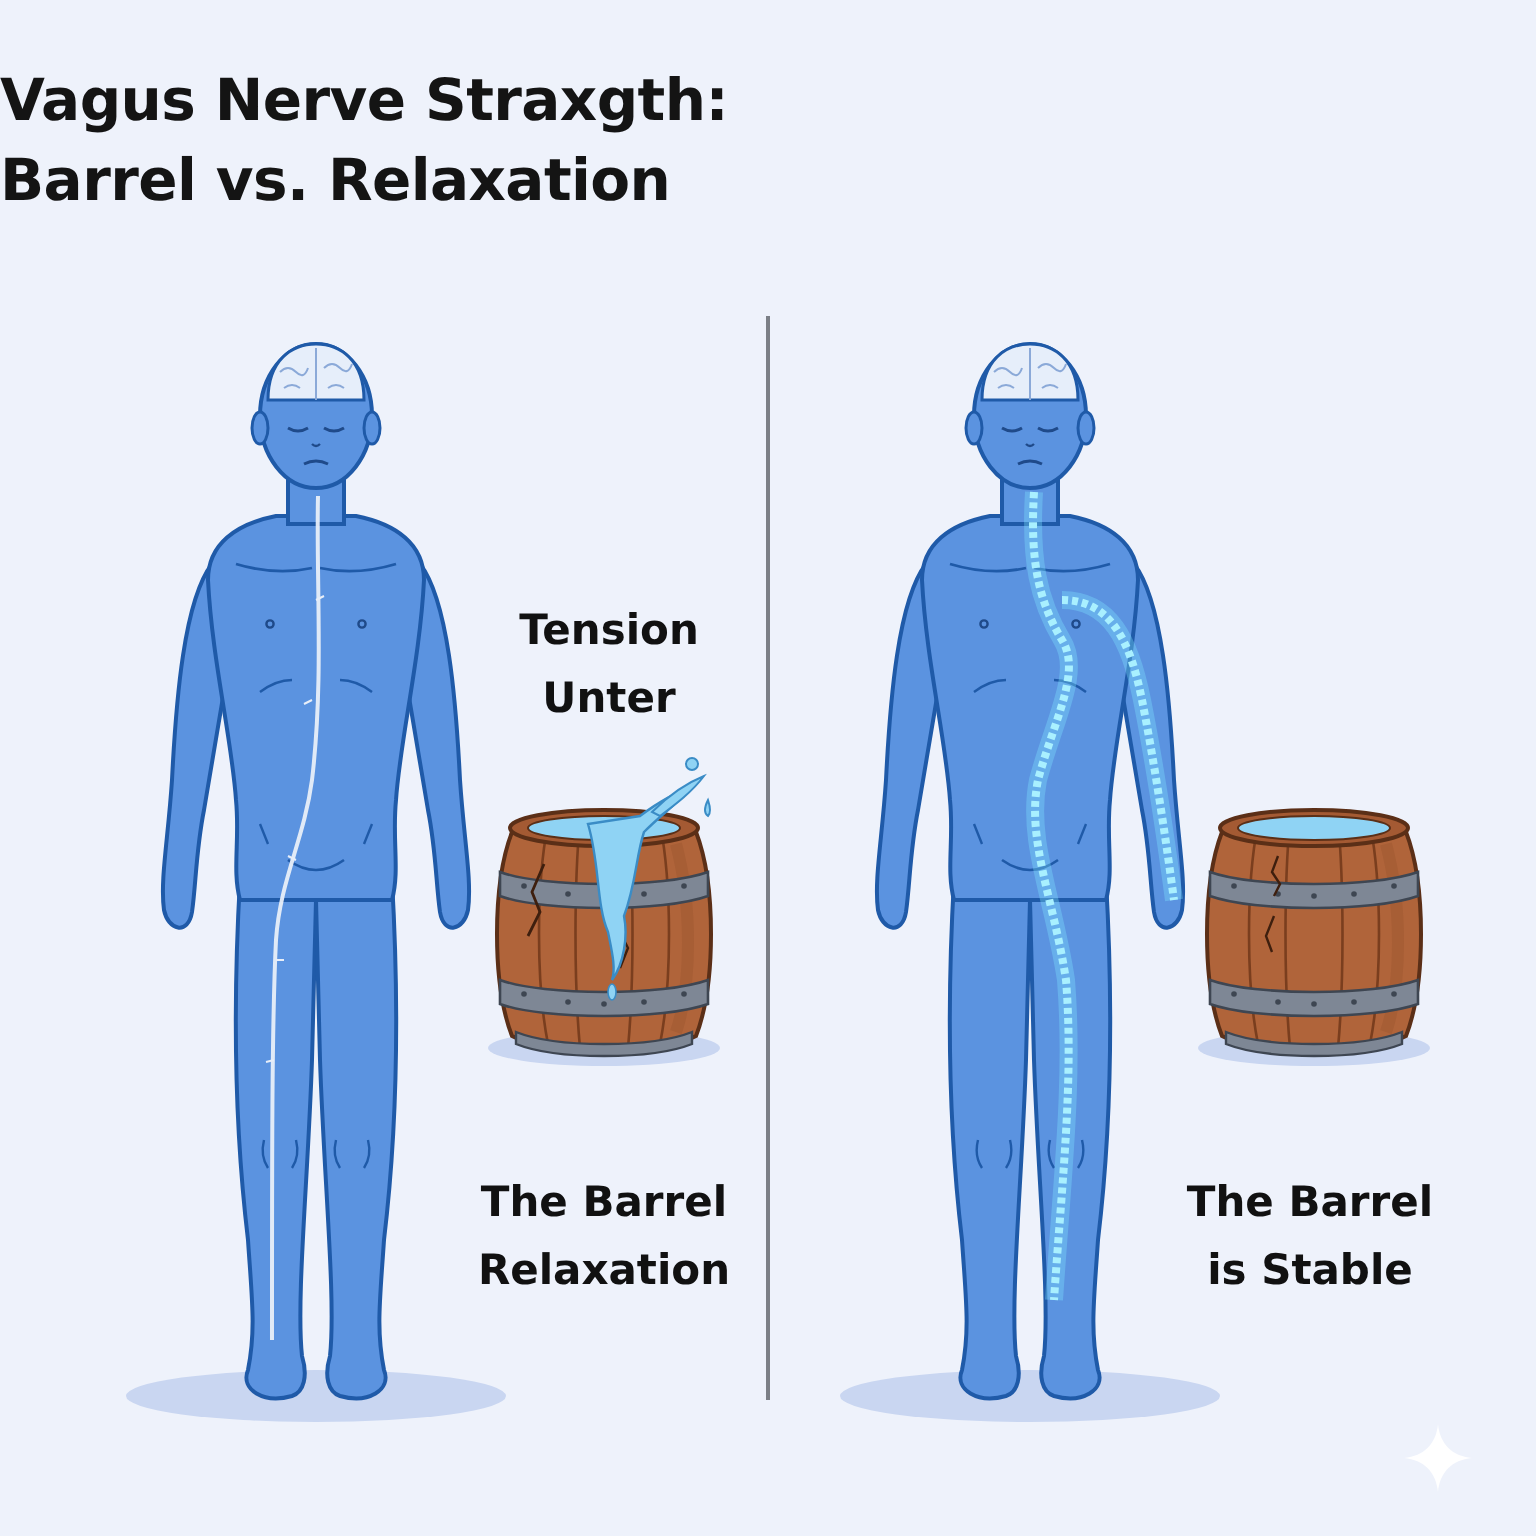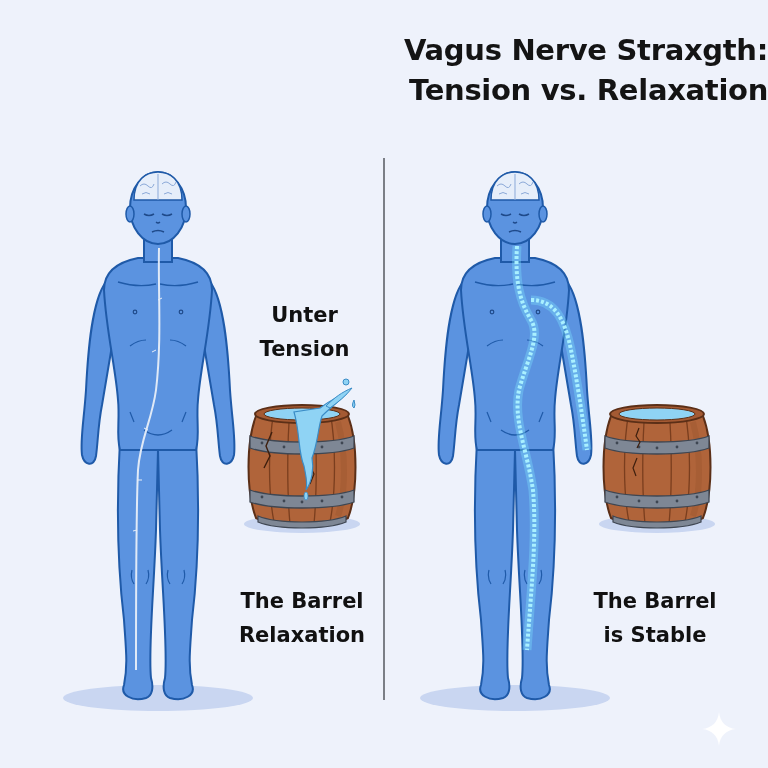--- a/index.html
+++ b/index.html
@@ -4,42 +4,42 @@
 <style>
   html, body { margin:0; padding:0; }
   body {
     width:768px; height:768px; overflow:hidden;
     background:#EEF2FB;
     font-family:"DejaVu Sans", "Liberation Sans", sans-serif;
     position:relative;
   }
   .title {
     position:absolute; left:0; top:30px; width:768px;
-    text-align:right; font-weight:bold; color:#141414;
+    text-align:left; font-weight:bold; color:#141414;
     font-size:29px; line-height:40px; letter-spacing:-0.3px;
   }
   .title div { display:block; }
   .divider {
     position:absolute; left:383px; top:158px; width:1.5px; height:542px;
     background:#7B7F86;
   }
   .label {
     position:absolute; text-align:center; font-weight:bold; color:#111;
     font-size:21px; line-height:34px;
   }
   .label div { display:block; }
   svg { position:absolute; overflow:visible; }
   .sparkle { position:absolute; left:702px; top:712px; }
 </style>
 </head>
 <body>
 
 <div class="title">
   <div>Vagus Nerve Straxgth:</div>
-  <div>Tension vs. Relaxation</div>
+  <div>Barrel vs. Relaxation</div>
 </div>
 
 <div class="divider"></div>
 
 <svg width="0" height="0" style="position:absolute">
   <defs>
     <g id="body-shape">
 
       <ellipse cx="100" cy="548" rx="95" ry="13" fill="#C9D6F1"></ellipse>
 
@@ -105,22 +105,22 @@
 
 <div>
   <svg style="left:58px; top:150px;" width="200" height="560" viewBox="0 0 200 560">
     <use href="#body-shape"></use>
 
     <path d="M101 98 C100 140 104 190 98 240 C94 270 82 290 80 320 C78 360 78 420 78 520" fill="none" stroke="#E8EEF8" stroke-width="2" opacity="0.95"></path>
     <path d="M100 150 l4 -2 M98 200 l-4 2 M90 280 l-4 -2 M80 330 l4 0 M79 380 l-4 1" stroke="#E8EEF8" stroke-width="1"></path>
   </svg>
 
   <div class="label" style="left:232px; top:298px; width:145px;">
+    <div>Tension</div>
     <div>Unter</div>
-    <div>Tension</div>
   </div>
 
   <svg style="left:242px; top:392px;" width="120" height="145" viewBox="0 0 120 145">
     <use href="#barrel-base"></use>
 
     <path d="M30 40 l-6 14 l4 10 l-6 12" fill="none" stroke="#3E1F0E" stroke-width="1.4"></path>
     <path d="M66 70 l6 12 l-4 10" fill="none" stroke="#3E1F0E" stroke-width="1.2"></path>
 
     <path d="M52 20 C58 40 56 60 62 74 C64 84 66 92 64 98 C70 90 72 76 70 66 C76 50 76 36 80 24 C88 16 96 10 104 2 C96 4 86 10 78 16 Z" fill="#8FD3F4" stroke="#3A8CC6" stroke-width="1.2"></path>
     <path d="M84 14 C92 6 100 0 110 -4 C104 4 96 10 88 16 Z" fill="#8FD3F4" stroke="#3A8CC6" stroke-width="1"></path>

